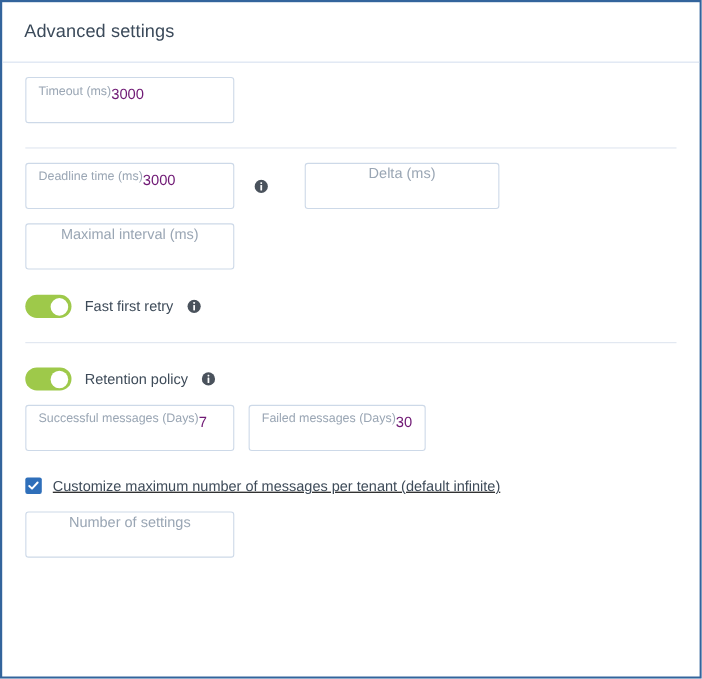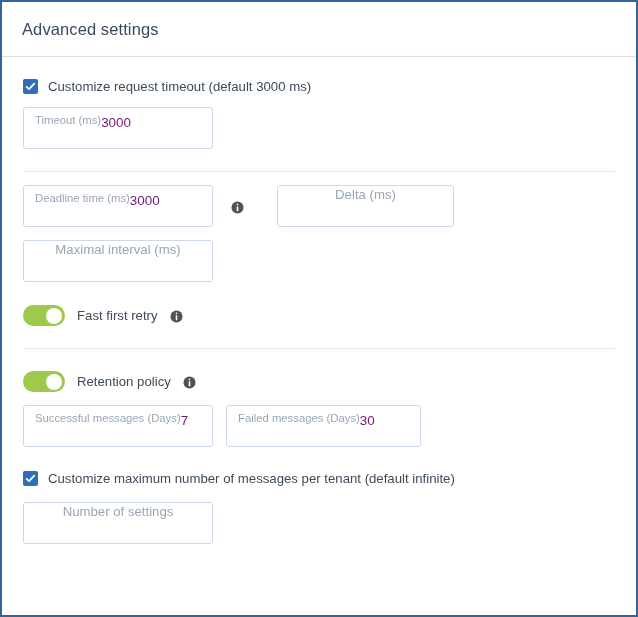--- a/index.html
+++ b/index.html
@@ -150,43 +150,35 @@
   }
   .field-placeholder {
     font-size: 13.2px;
     color: #9aa6b4;
     line-height: 18px;
   }
 
   .w-190 { width: 190px; }
   .w-182 { width: 182px; }
   .w-177 { width: 177px; }
-  .w-195 { width: 195px; }
+  .w-195 { width: 161px; }
 </style>
 </head>
 <body>
 
 <div class="panel">
 
   <div class="panel-header">
     <div class="panel-title">Advanced settings</div>
   </div>
 
   <div class="panel-body">
 
     <div class="section">
 
-      <div class="check-row" style="margin-top:22px;">
-        <span class="checkbox">
-          <svg width="13" height="13" viewBox="0 0 13 13" aria-hidden="true">
-            <path d="M2.6 6.8 L5.1 9.2 L10.2 3.6" fill="none" stroke="#ffffff" stroke-width="1.8" stroke-linecap="round" stroke-linejoin="round"></path>
-          </svg>
-        </span>
-        <span class="check-label">Customize request timeout (default 3000 ms)</span>
-      </div>
 
       <div class="field-row" style="margin-top:13px;">
         <div class="field filled w-190">
           <span class="field-label">Timeout (ms)</span>
           <span class="field-value">3000</span>
         </div>
       </div>
     </div>
 
     <div class="divider" style="margin-top:22px;"></div>
@@ -257,21 +249,21 @@
         <div class="field filled w-190">
           <span class="field-label">Successful messages (Days)</span>
           <span class="field-value">7</span>
         </div>
         <div class="field filled w-195" style="margin-left:13px;">
           <span class="field-label">Failed messages (Days)</span>
           <span class="field-value">30</span>
         </div>
       </div>
 
-      <div class="check-row" style="margin-top:24px;">
+      <div class="check-row" style="margin-top:24px;text-decoration:underline;">
         <span class="checkbox">
           <svg width="13" height="13" viewBox="0 0 13 13" aria-hidden="true">
             <path d="M2.6 6.8 L5.1 9.2 L10.2 3.6" fill="none" stroke="#ffffff" stroke-width="1.8" stroke-linecap="round" stroke-linejoin="round"></path>
           </svg>
         </span>
         <span class="check-label">Customize maximum number of messages per tenant (default infinite)</span>
       </div>
 
       <div class="field-row" style="margin-top:16px;">
         <div class="field w-190">

